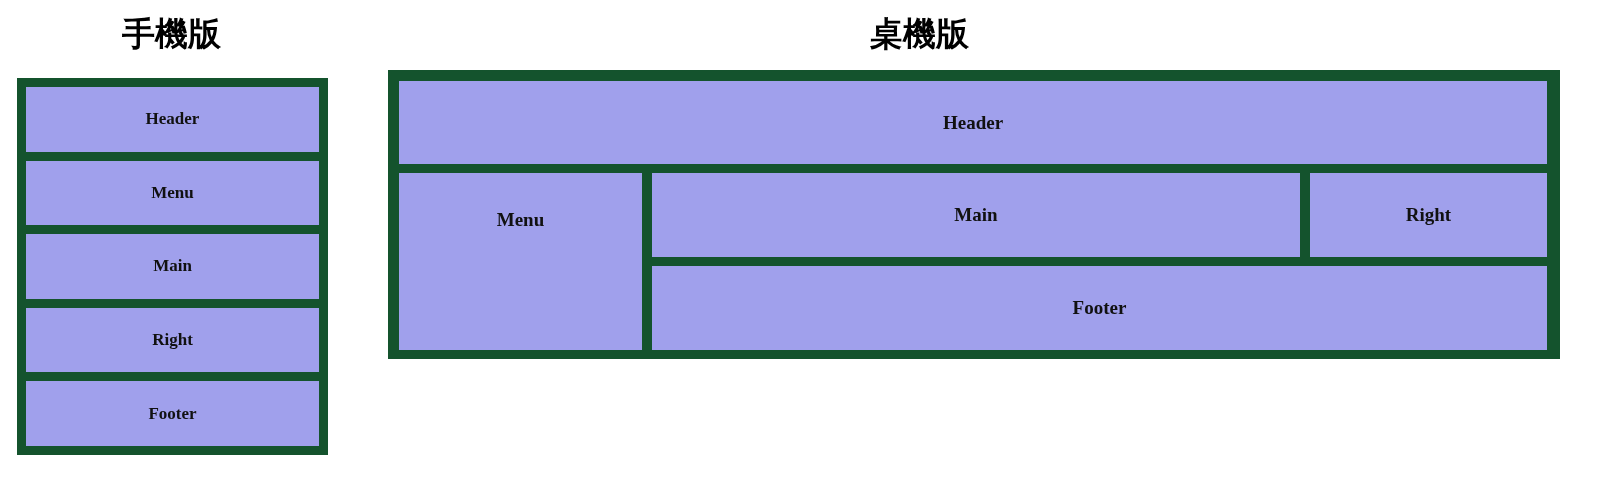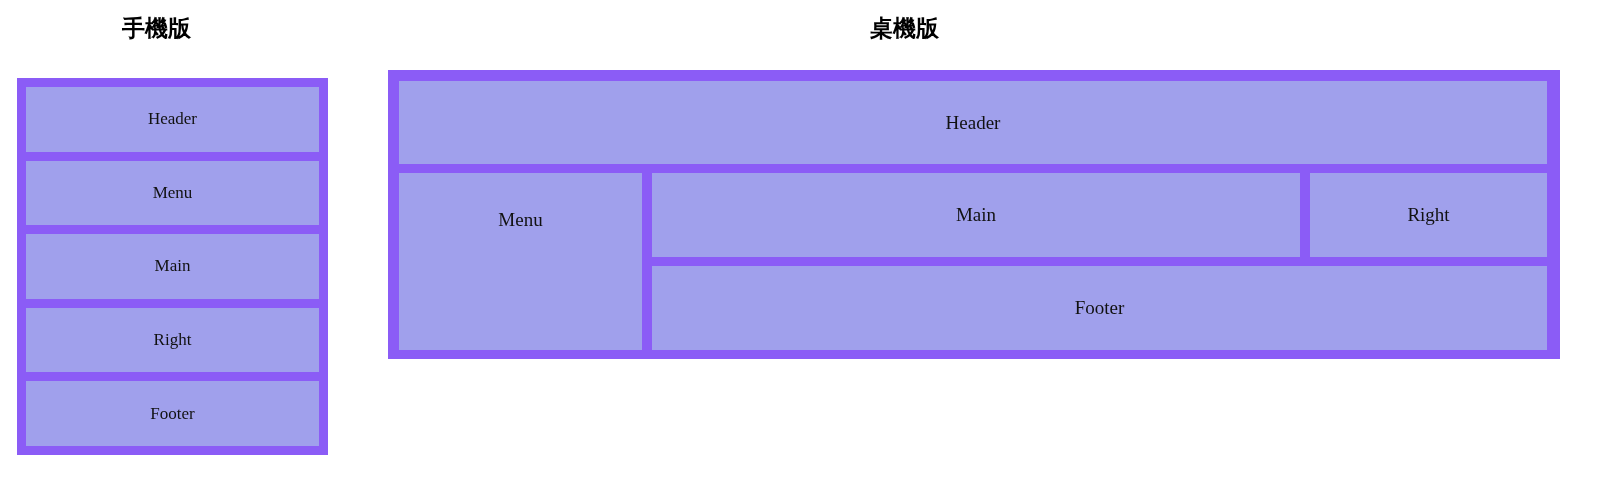--- a/index.html
+++ b/index.html
@@ -13,33 +13,34 @@
     position: relative;
     font-family: "Liberation Serif", "DejaVu Serif", serif;
     overflow: hidden;
   }
 
   
   .title {
     position: absolute;
     font-family: "DejaVu Sans", "Liberation Sans", sans-serif;
     font-weight: bold;
-    font-size: 23px;
+    font-size: 33px;
     color: #000000;
     line-height: 1;
     white-space: nowrap;
   }
   #title-mobile  { left: 122px; top: 17px; }
   #title-desktop { left: 870px; top: 17px; }
 
   
   .frame {
     position: absolute;
-    background: #8b5cf6;
+    background: #14532d;
     box-sizing: border-box;
+    font-weight: bold;
   }
   .cell {
     background: #a0a0ec;
     color: #111111;
     font-family: "Liberation Serif", "DejaVu Serif", serif;
     font-size: 17px;
     box-sizing: border-box;
     display: flex;
     align-items: center;
     justify-content: center;

